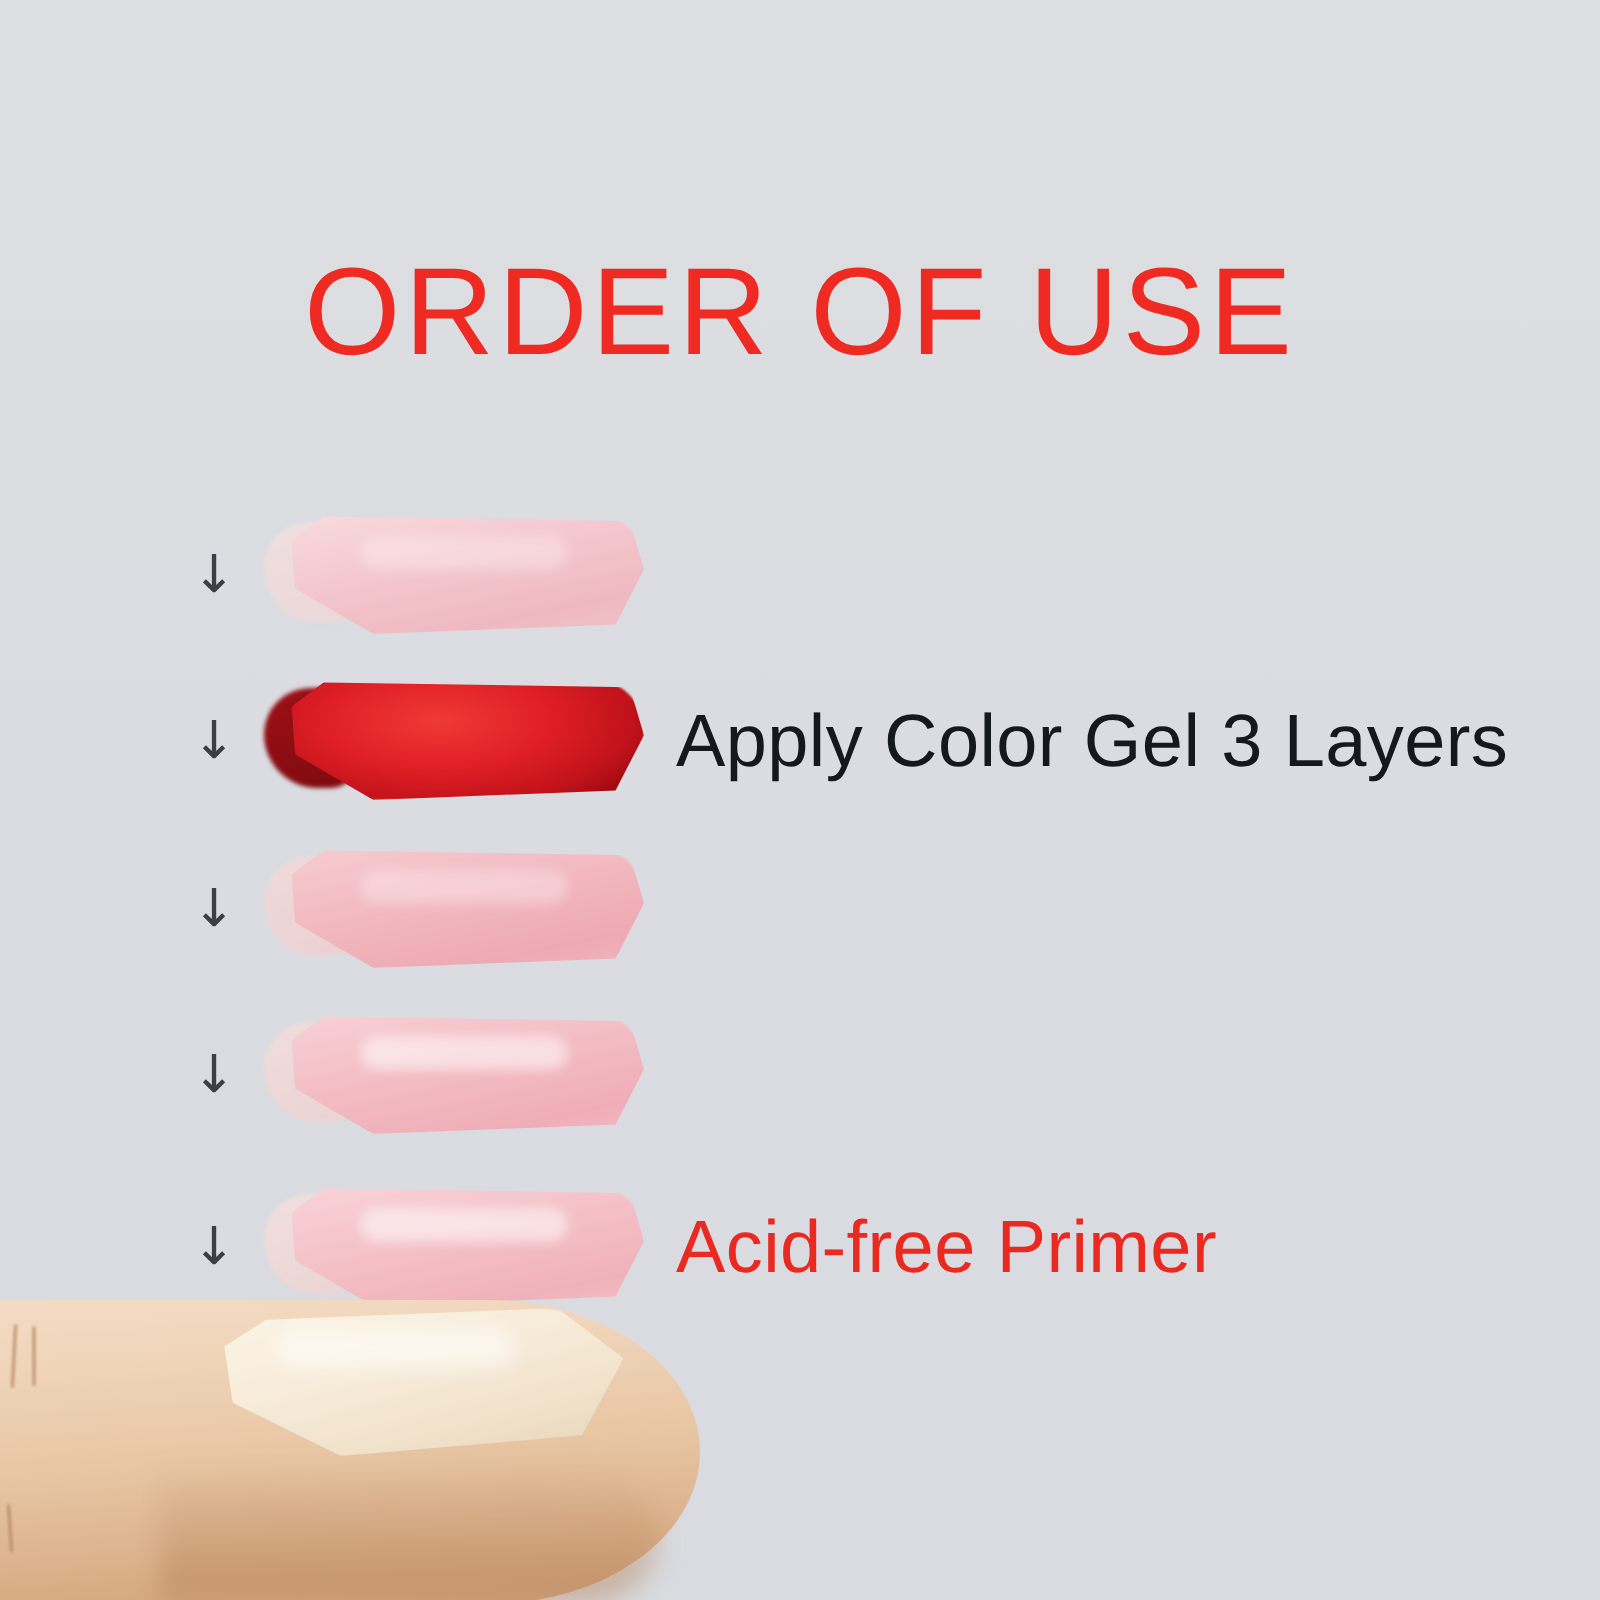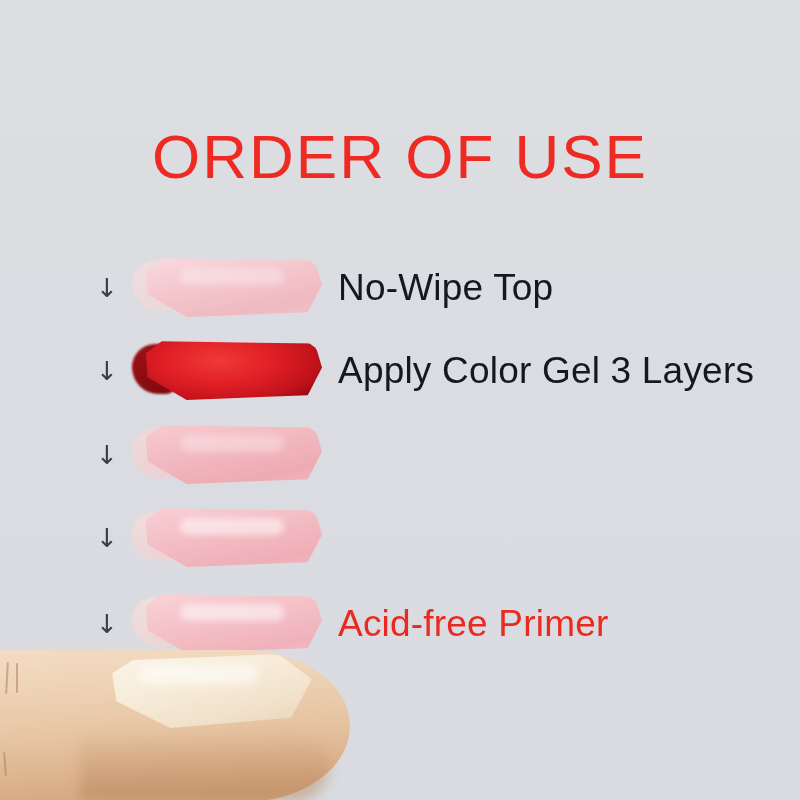--- a/index.html
+++ b/index.html
@@ -187,21 +187,20 @@
 
   <div id="title">ORDER OF USE</div>
 
   <div class="step-row" style="top:248px;">
     <div class="arrow-icon">↓</div>
     <div class="swatch">
       <div class="cuticle" style="background:linear-gradient(160deg,#efe0e0 0%,#ecd6d8 100%);"></div>
       <div class="body" style="background:linear-gradient(168deg,#f8dbdf 0%,#f4c7cd 42%,#efb9c1 78%,#f0c2c8 100%);"></div>
       <div class="gloss soft"></div>
     </div>
-    <div class="step-label">No-Wipe Top</div>
   </div>
 
   <div class="step-row" style="top:331px;">
     <div class="arrow-icon">↓</div>
     <div class="swatch">
       <div class="cuticle" style="background:linear-gradient(160deg,#9d1016 0%,#7e0b10 100%);"></div>
       <div class="body" style="background:radial-gradient(ellipse 70% 90% at 42% 34%, #ef3a35 0%, #e01f26 44%, #c1121a 78%, #96070f 100%);"></div>
 
     </div>
     <div class="step-label">Apply Color Gel 3 Layers</div>

